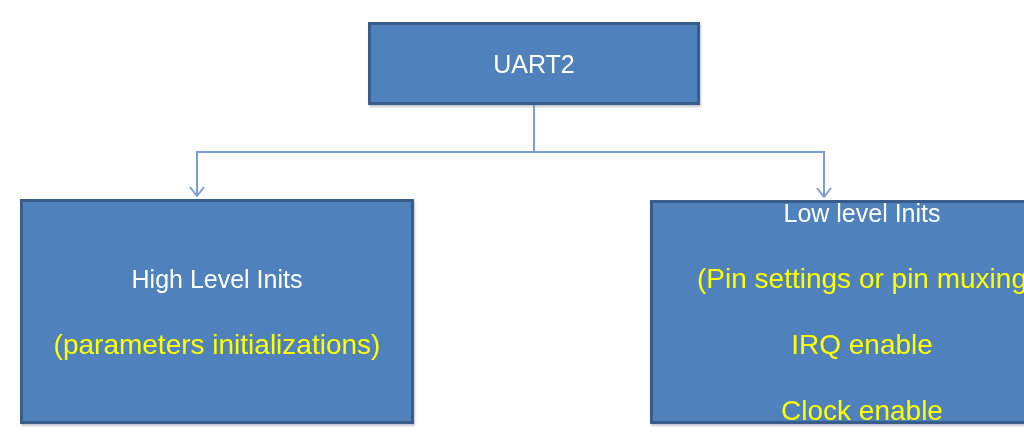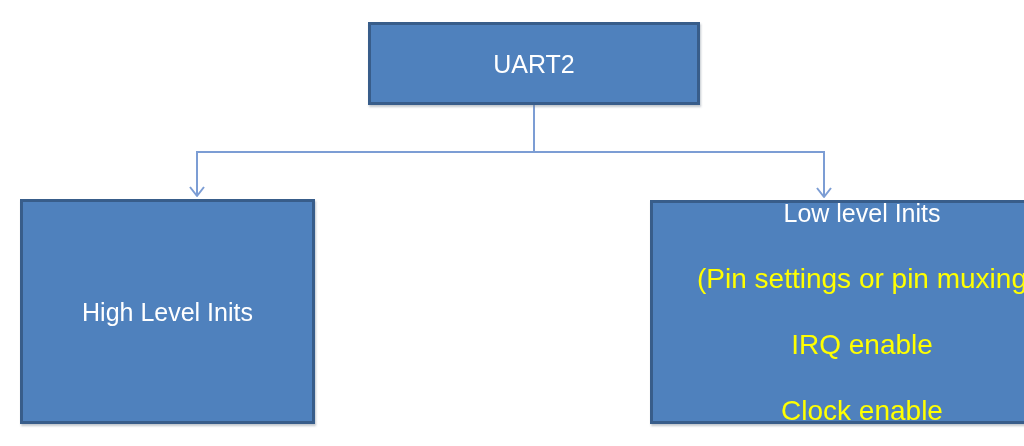--- a/index.html
+++ b/index.html
@@ -40,21 +40,21 @@
     text-align: right;
   }
   .node-root {
     left: 368px; top: 22px;
     width: 332px; height: 83px;
     font-size: 23px;
     color: var(--title-text);
   }
   .node-left {
     left: 20px; top: 199px;
-    width: 295px; height: 225px;
+    width: 394px; height: 225px;
   }
   .node-right {
     left: 650px; top: 200px;
     width: 424px; height: 224px;
   }
   .node .title {
     color: var(--title-text);
     font-size: 25px;
     line-height: 34px;
     white-space: nowrap;
@@ -84,20 +84,21 @@
     <line x1="824" y1="151" x2="824" y2="196" stroke="#7c9dd4" stroke-width="2"></line>
     <polyline points="817,188 824,197 831,188" fill="none" stroke="#7c9dd4" stroke-width="2" stroke-linejoin="round"></polyline>
   </svg>
 
   <div class="node node-root">
     <span class="title">UART2</span>
   </div>
 
   <div class="node node-left">
     <span class="title">High Level Inits</span>
+    <span class="detail">(parameters initializations)</span>
   </div>
 
   <div class="node node-right">
     <span class="title">Low level Inits</span>
     <span class="detail">(Pin settings or pin muxing</span>
     <span class="detail">IRQ enable</span>
     <span class="detail">Clock enable</span>
   </div>
 
 </div>

